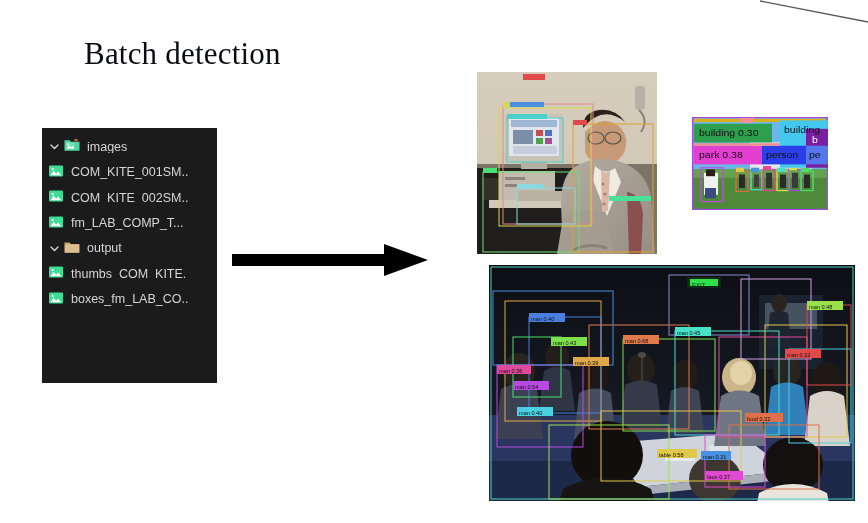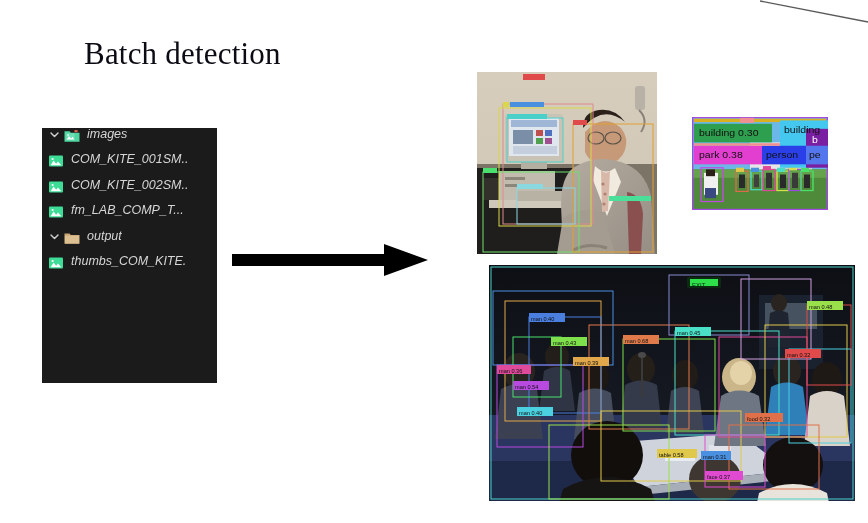--- a/index.html
+++ b/index.html
@@ -38,26 +38,25 @@
   
   #file-explorer {
     position: absolute;
     left: 42px; top: 128px;
     width: 175px; height: 255px;
     background: #1b1b1b;
     overflow: hidden;
   }
   .tree-row {
     display: flex;
-    align-items: flex-start;
+    align-items: flex-end;
     height: 25.4px;
     padding-left: 6px;
     box-sizing: border-box;
     white-space: nowrap;
-    font-style: italic;
   }
   .tree-row.child { }
 
   .chev {
     width: 13px; height: 13px;
     flex: 0 0 13px;
     margin-right: 3px;
     display: block;
   }
   .chev svg { display: block; }
@@ -189,20 +188,30 @@
     <span class="ico">
       <svg width="16" height="16" viewBox="0 0 16 16">
           <rect x="1" y="2.5" width="14" height="11" rx="1" fill="#3ddc97"></rect>
           <path d="M2.6 12.2 L5.6 7.6 L8.1 10.8 L10 8.6 L13.3 12.2 z" fill="#ffffff"></path>
           <circle cx="4.6" cy="6.0" r="1.1" fill="#ffffff"></circle>
         </svg>
     </span>
     <span class="tree-label">thumbs_COM_KITE.</span>
   </div>
 
+  <div class="tree-row child">
+    <span class="ico">
+      <svg width="16" height="16" viewBox="0 0 16 16">
+          <rect x="1" y="2.5" width="14" height="11" rx="1" fill="#3ddc97"></rect>
+          <path d="M2.6 12.2 L5.6 7.6 L8.1 10.8 L10 8.6 L13.3 12.2 z" fill="#ffffff"></path>
+          <circle cx="4.6" cy="6.0" r="1.1" fill="#ffffff"></circle>
+        </svg>
+    </span>
+    <span class="tree-label">boxes_fm_LAB_CO..</span>
+  </div>
 
 
   <div class="tree-row child">
     
     
   </div>
 
 </div>
 
 <div id="flow-arrow">

